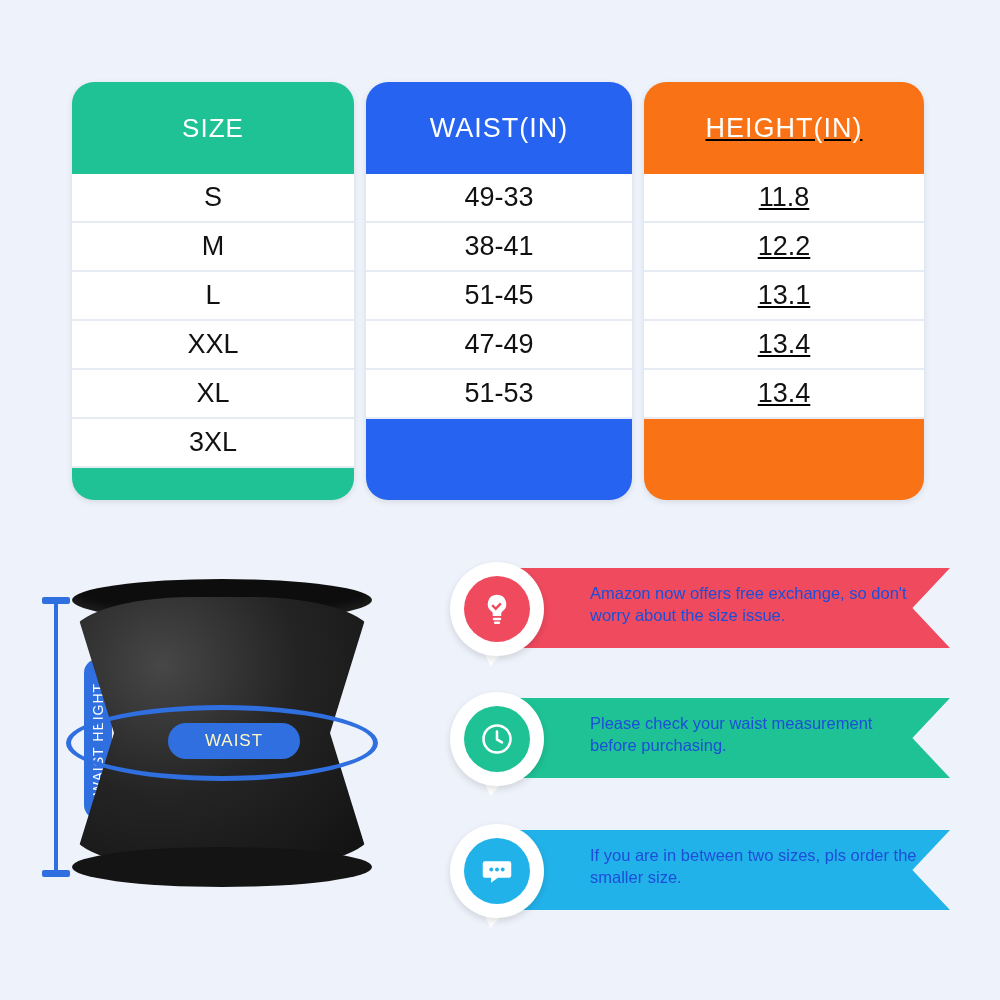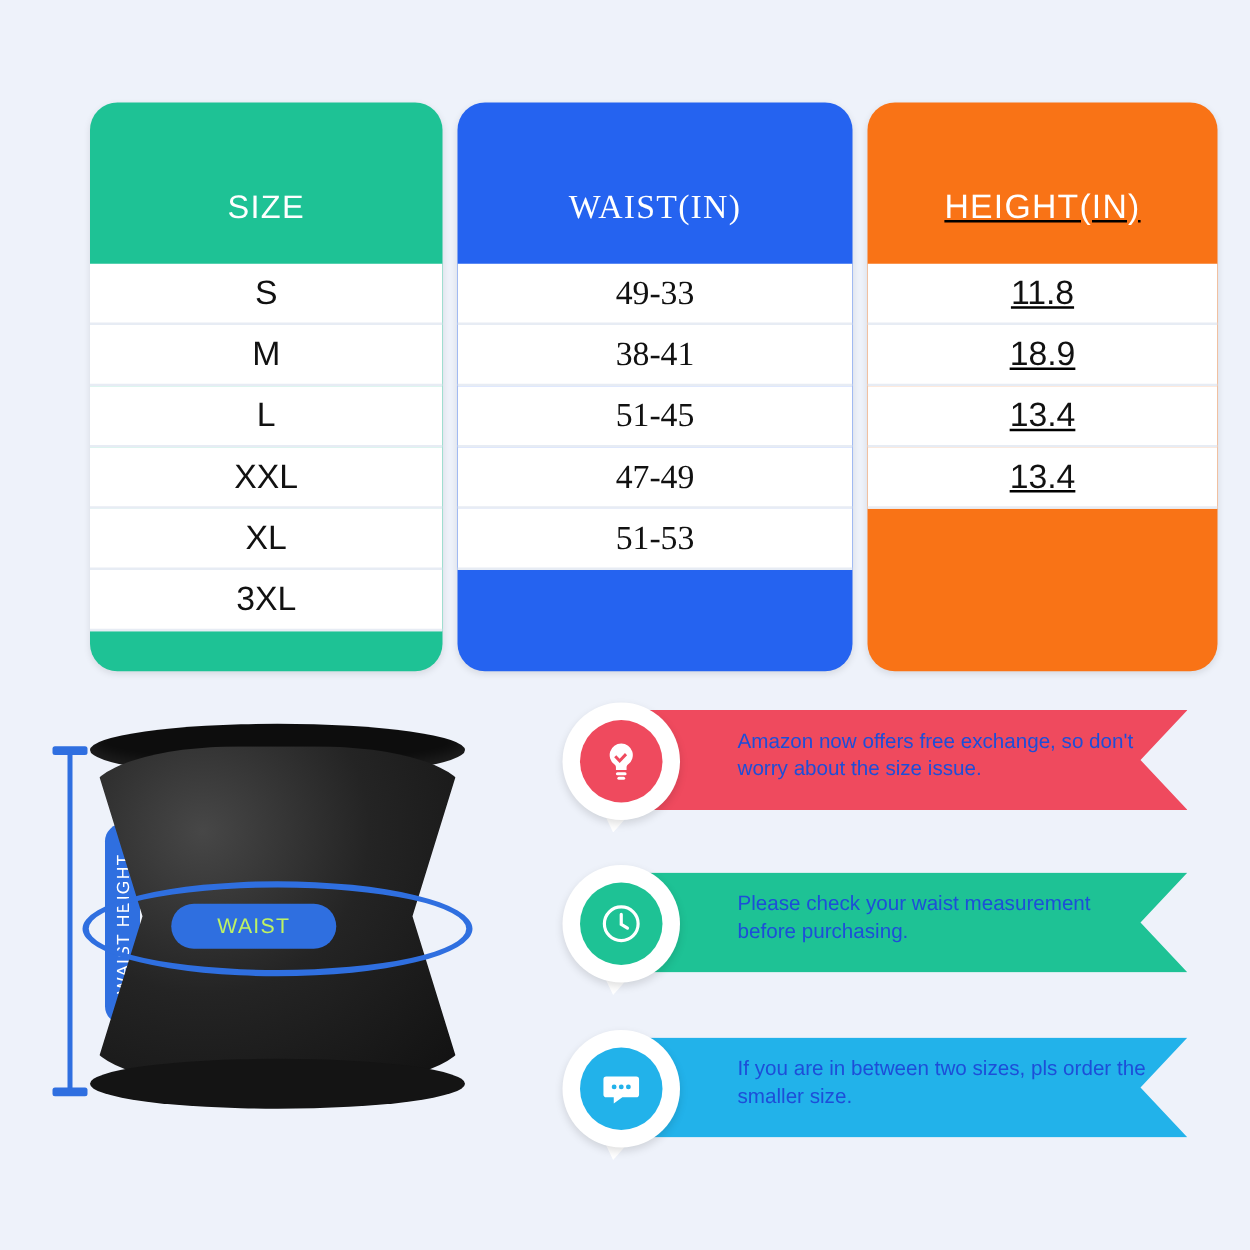--- a/index.html
+++ b/index.html
@@ -24,32 +24,31 @@
     display: flex;
     gap: 12px;
   }
   .col {
     flex: 0 0 auto;
     border-radius: 22px;
     overflow: hidden;
     box-shadow: 0 2px 6px rgba(0,0,0,0.10);
   }
   .col.size   { width: 282px; background: #1ec295; }
-  .col.waist  { width: 316px; background: #2563f0; font-family: Liberation Serif, serif; }
+  .col.waist  { width: 266px; background: #2563f0; }
   .col.height { width: 280px; background: #f97316; text-decoration: underline; }
 
   .col-head {
     height: 92px;
     display: flex;
     align-items: center;
     justify-content: center;
     color: #ffffff;
     font-size: 27px;
     letter-spacing: 1px;
-    margin-top: 37px;
   }
   .col.size .col-head { font-size: 26px; }
 
   .cell {
     height: 47px;
     background: #ffffff;
     display: flex;
     align-items: center;
     justify-content: center;
     font-size: 27px;
@@ -102,27 +101,27 @@
     left: 46px;
     top: 140px;
     width: 312px;
     height: 76px;
     border: 5px solid #2f6fe0;
     border-radius: 50%;
     box-sizing: border-box;
   }
   .waist-pill {
     position: absolute;
-    left: 117px;
+    left: 148px;
     top: 158px;
     width: 132px;
     height: 36px;
     background: #2f6fe0;
     border-radius: 18px;
-    color: #bef264;
+    color: #fef9c3;
     font-size: 17px;
     letter-spacing: 1px;
     display: flex;
     align-items: center;
     justify-content: center;
   }
   .height-axis {
     position: absolute;
     left: 16px;
     top: 32px;
@@ -272,21 +271,22 @@
     <div class="cell">38-41</div>
     <div class="cell">51-45</div>
     <div class="cell">47-49</div>
     <div class="cell">51-53</div>
     <div class="col-foot"></div>
   </div>
 
   <div class="col height">
     <div class="col-head">HEIGHT(IN)</div>
     <div class="cell">11.8</div>
-    <div class="cell">18.9</div>
+    <div class="cell">12.2</div>
+    <div class="cell">13.1</div>
     <div class="cell">13.4</div>
     <div class="cell">13.4</div>
     <div class="col-foot"></div>
   </div>
 
 </div>
 
 <div class="product">
 
   <div class="height-axis">

